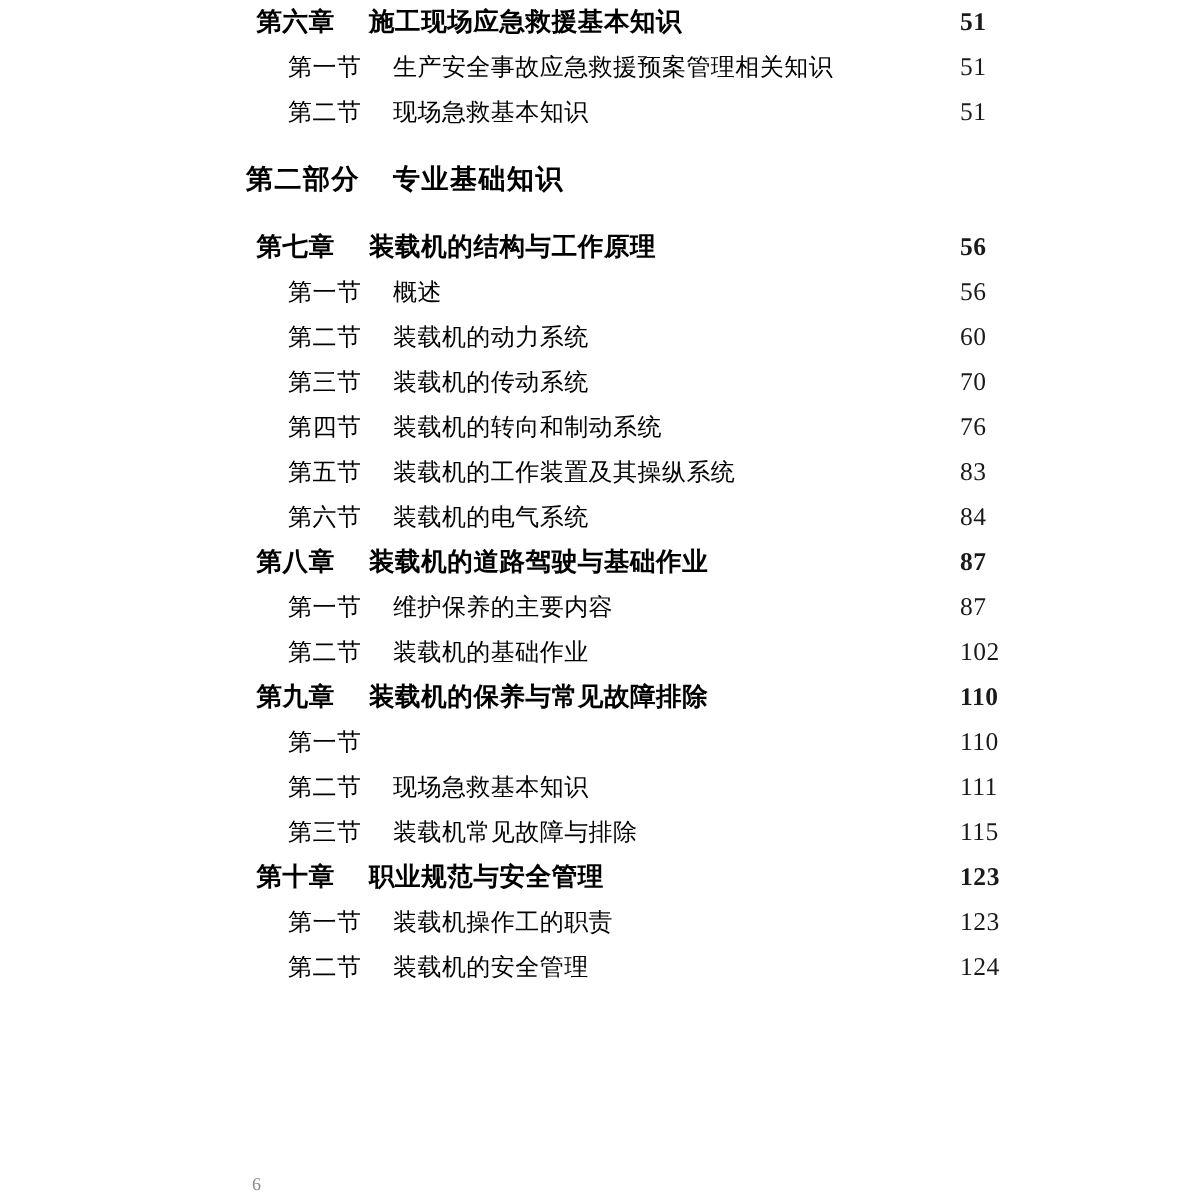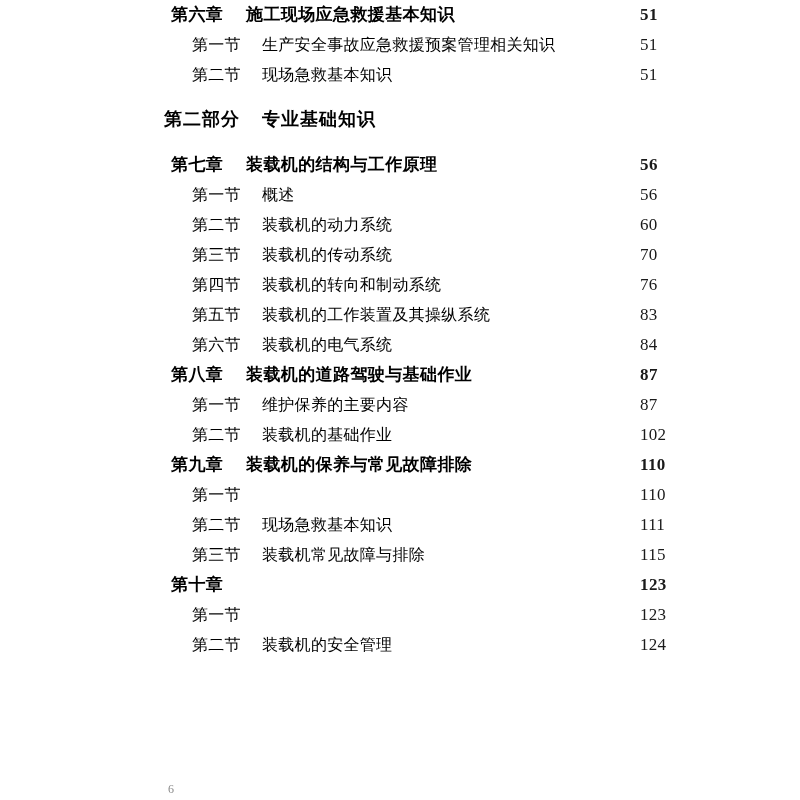--- a/index.html
+++ b/index.html
@@ -240,25 +240,27 @@
           <span class="pagenum">111</span>
         </div>
         <div class="row section">
           <span class="label">第三节</span>
           <span class="title">装载机常见故障与排除</span>
           <span class="leader"></span>
           <span class="pagenum">115</span>
         </div>
         <div class="row chapter">
           <span class="label">第十章</span>
+          <span class="title">职业规范与安全管理</span>
           <span class="leader"></span>
           <span class="pagenum">123</span>
         </div>
         <div class="row section">
           <span class="label">第一节</span>
+          <span class="title">装载机操作工的职责</span>
           <span class="leader"></span>
           <span class="pagenum">123</span>
         </div>
         <div class="row section">
           <span class="label">第二节</span>
           <span class="title">装载机的安全管理</span>
           <span class="leader"></span>
           <span class="pagenum">124</span>
         </div>
       </div>

